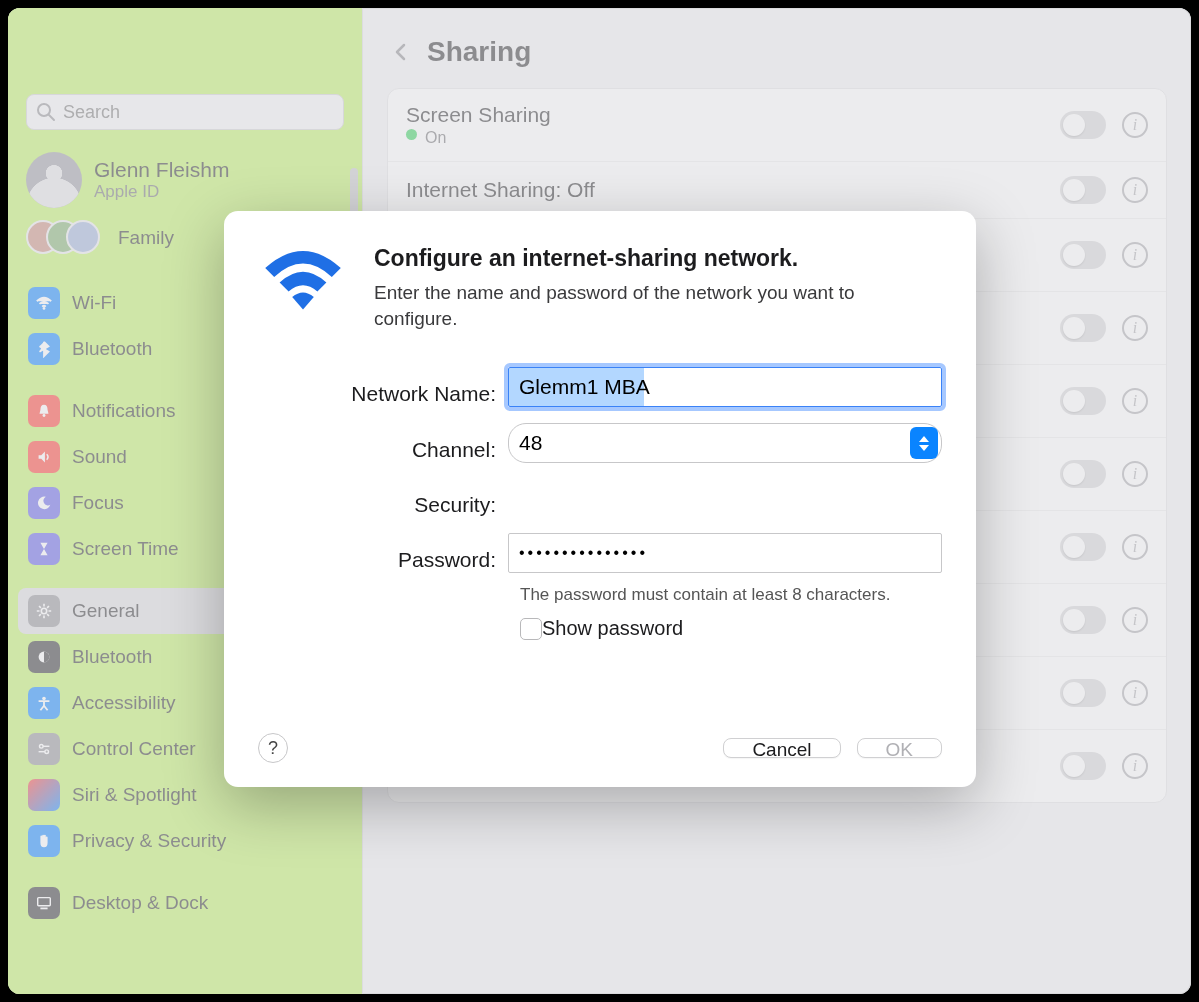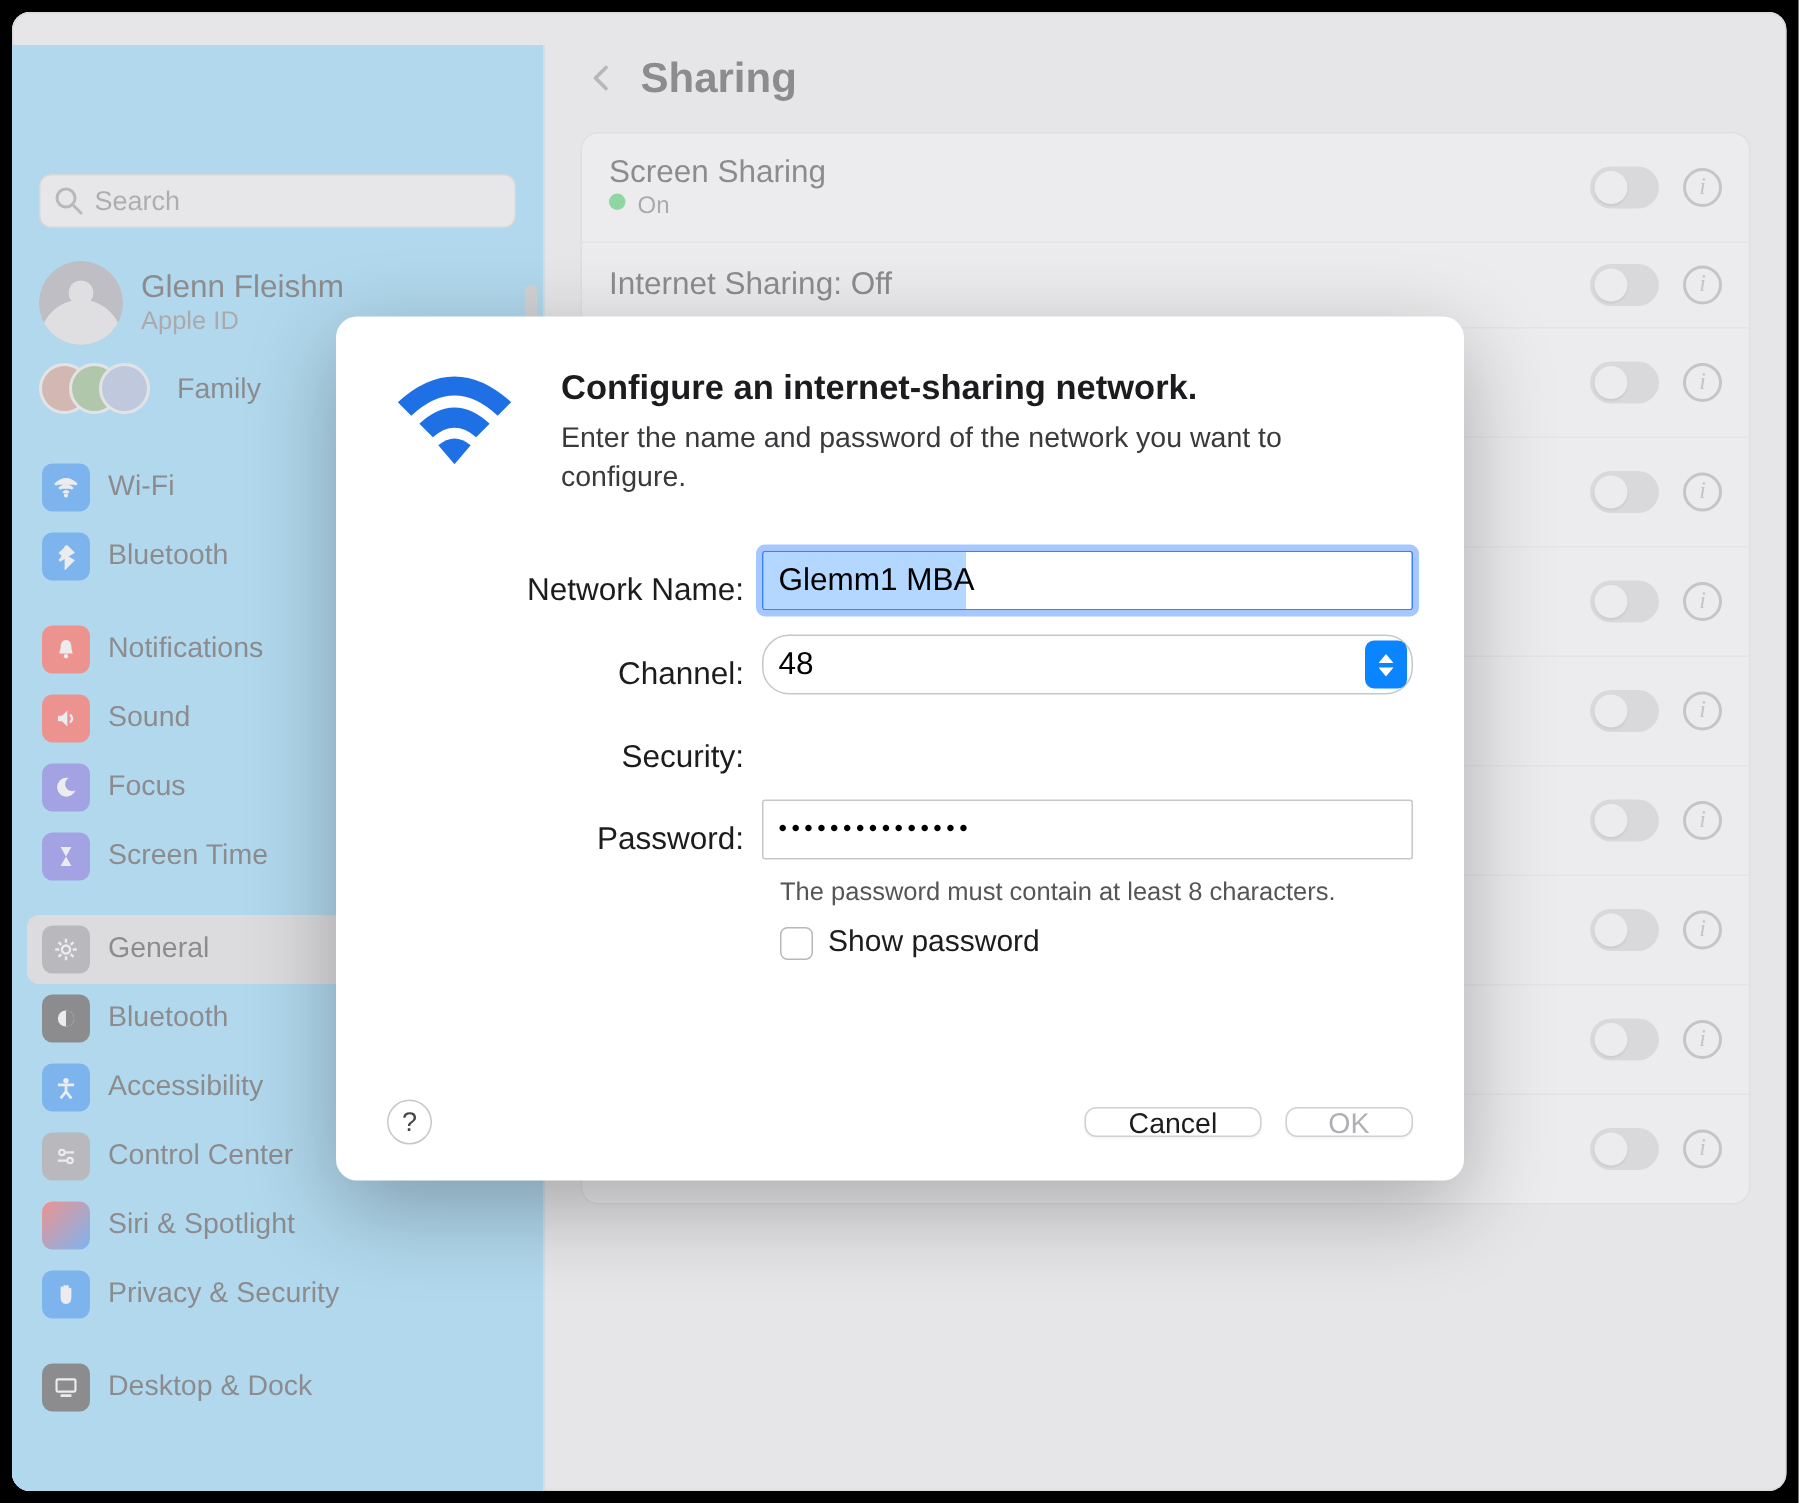--- a/index.html
+++ b/index.html
@@ -9,21 +9,21 @@
 .window {
   position: absolute; left: 8px; top: 8px; right: 8px; bottom: 8px;
   background: #f2f2f4; border-radius: 12px; overflow: hidden;
   box-shadow: inset 0 0 0 1px #d8d8da;
   display: flex;
 }
 .traffic { position: absolute; left: 20px; top: 22px; display: flex; gap: 11px; }
 .traffic span { width: 15px; height: 15px; border-radius: 50%; background: #d2d2d4; }
 
 
-.sidebar { width: 355px; background: #7dd3fc; padding: 60px 0 16px 0; border-right: 1px solid #dcdcde; position:relative; overflow:hidden;margin-top:22px;}
+.sidebar { width: 355px; background: #bef264; padding: 60px 0 16px 0; border-right: 1px solid #dcdcde; position:relative; overflow:hidden;}
 .search-wrap { margin: 26px 18px 14px; position: relative; }
 .search-wrap input {
   width: 100%; height: 36px; border-radius: 8px; border: 1px solid #d0d0d2;
   background: #f4f4f5; padding: 0 10px 0 36px; font-size: 18px; color: #6e6e71;
 }
 .search-wrap .mag { position: absolute; left: 10px; top: 8px; }
 .user-row { display: flex; align-items: center; gap: 12px; padding: 8px 18px; }
 .avatar { width: 56px; height: 56px; border-radius: 50%; background: #9a9aa2; overflow:hidden; position:relative;}
 .avatar::after{content:"";position:absolute;inset:0;background:radial-gradient(circle at 50% 38%, #e2e2e4 18%, transparent 19%), radial-gradient(circle at 50% 95%, #e2e2e4 45%, transparent 46%);}
 .user-name { font-size: 21px; color: #2b2b2d; line-height: 1.15; }
@@ -91,21 +91,21 @@
 .text-input.focused { outline: 4px solid #a6c8ff; border-color: #3a82f7;}
 .text-input.focused::selection, .sel-text{ background:#b3d4ff;}
 .select {
   width: 100%; height: 40px; font-size: 21px; padding: 4px 38px 4px 10px;
   border: 1px solid #c7c7c9; border-radius: 18px; background:#fff; position:relative;
   display:flex;align-items:center;
 }
 .select-arrows { position: absolute; right: 3px; top: 3px; bottom: 3px; width: 28px; background: #0a84ff; border-radius: 6px; display:flex;flex-direction:column;align-items:center;justify-content:center;gap:1px;}
 .select-arrows svg{width:10px;height:7px;}
 .hint { font-size: 17px; color: #555; margin-left: 262px; margin-top: -4px; margin-bottom: 12px;}
-.check-row { display: flex; align-items: center; margin-left: 262px; gap: 10px; font-size: 20px; color: #1c1c1e;}
+.check-row { display: flex; align-items: center; margin-left: 262px; gap: 0; font-size: 20px; color: #1c1c1e;}
 .checkbox { width: 22px; height: 22px; border: 1px solid #b8b8ba; border-radius: 5px; background:#fff;}
 .modal-footer { margin-top: auto; display: flex; align-items: center; }
 .help-btn { width: 30px; height: 30px; border-radius: 50%; border: 1px solid #c7c7c9; background:#fff; font-size: 18px; color: #444; display:flex;align-items:center;justify-content:center;}
 .spacer { flex: 1; }
 .btn {
   height: 20px; padding: 0 28px; border-radius: 8px; border: 1px solid #d0d0d2;
   background: #fff; font-size: 19px; color: #1c1c1e; margin-left: 16px;
   box-shadow: 0 1px 1px rgba(0,0,0,.04);
 }
 .btn.disabled { color: #b0b0b4; }

